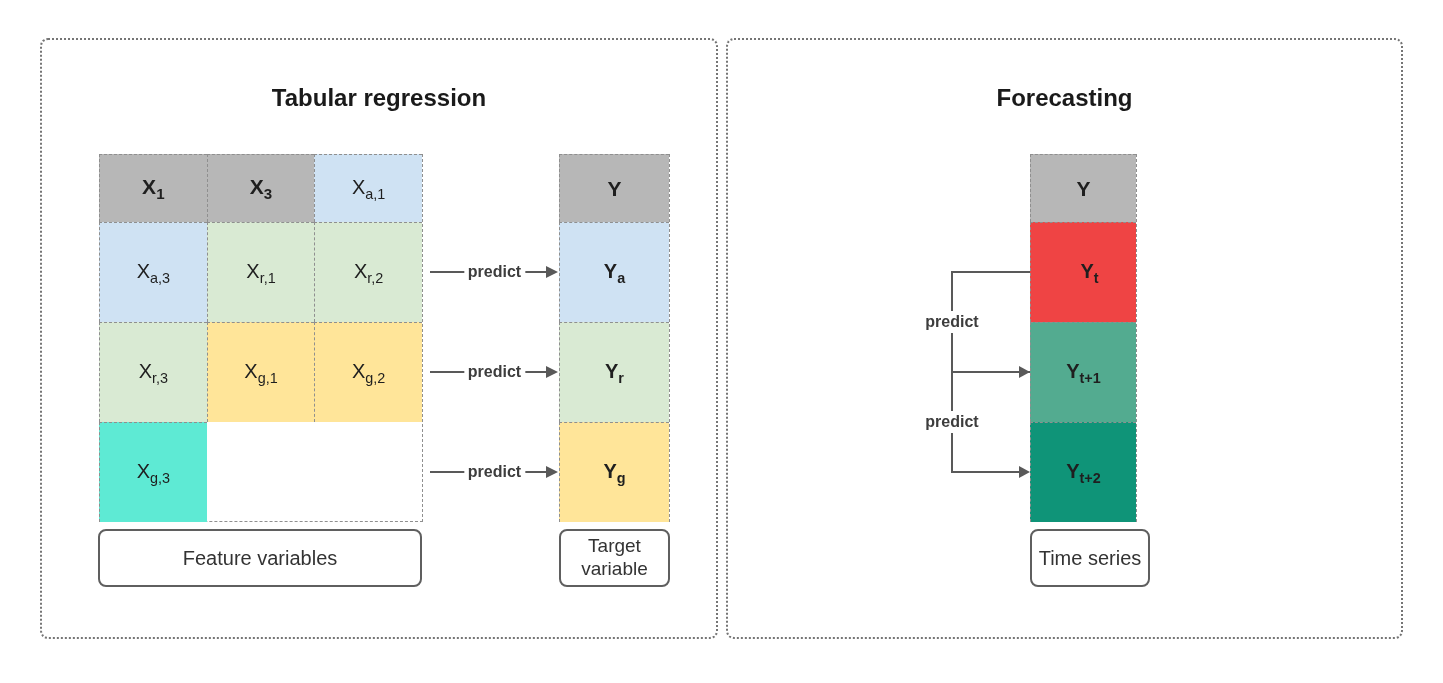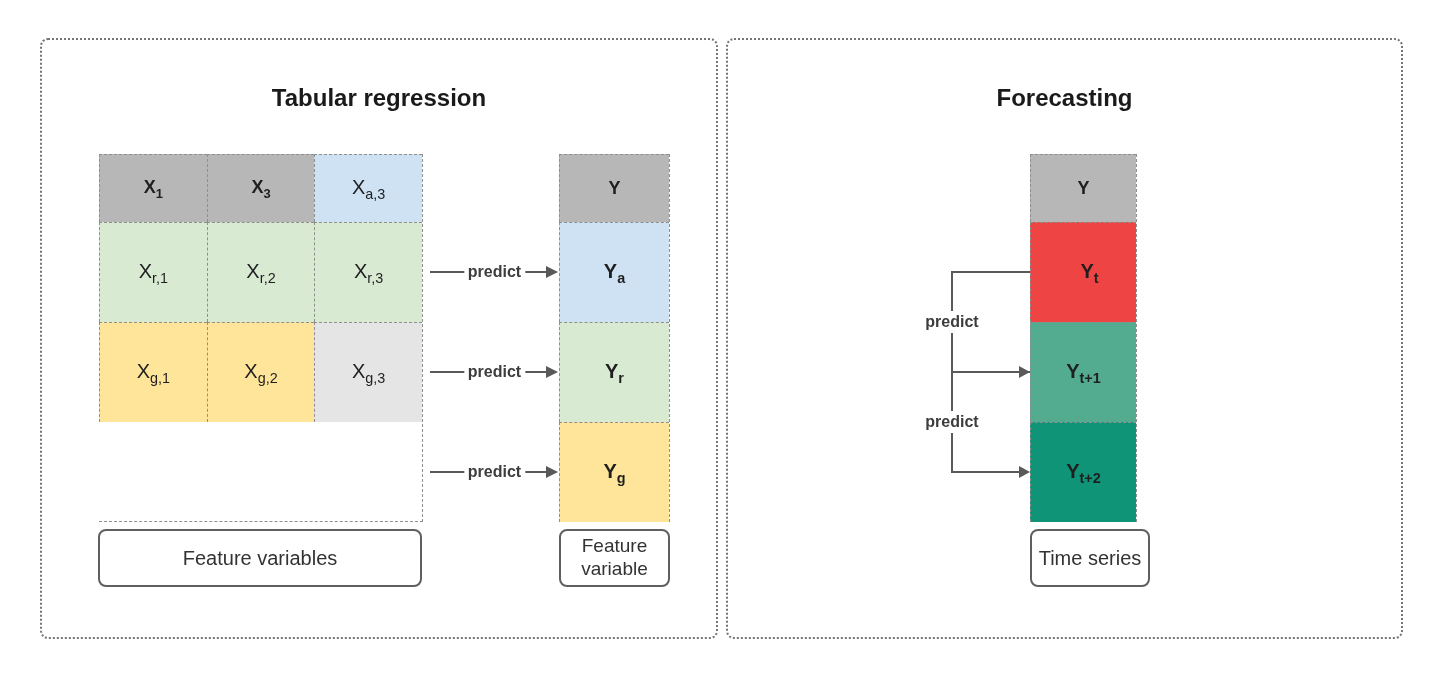--- a/index.html
+++ b/index.html
@@ -12,21 +12,21 @@
   .panel-right { left:726px; width:677px; }
 
   .panel-title { position:absolute; top:44px; left:0; width:100%; text-align:center;
                  font-size:24px; font-weight:bold; color:#1a1a1a; }
 
   .grid-table { position:absolute; display:grid;
                 border-right:1px dashed #8f8f8f; border-bottom:1px dashed #8f8f8f; }
   .cell { border-top:1px dashed #8f8f8f; border-left:1px dashed #8f8f8f;
           display:flex; align-items:center; justify-content:center;
           font-size:20px; color:#1f1f1f; }
-  .cell.head { font-weight:bold; font-size:18px; }
+  .cell.head { font-weight:bold; font-size:21px; }
   .cell.bold { font-weight:bold; }
   .cell sub { font-size:0.72em; }
 
   .feature-table  { left:57px;  top:114px; width:324px; height:368px;
                     grid-template-columns:repeat(3,1fr);
                     grid-template-rows:68px 100px 100px 100px; }
   .target-table   { left:517px; top:114px; width:111px; height:368px;
                     grid-template-columns:1fr;
                     grid-template-rows:68px 100px 100px 100px; }
   .forecast-table { left:302px; top:114px; width:107px; height:368px;
@@ -65,40 +65,43 @@
 
     <div class="grid-table feature-table">
       <div class="cell head" style="background: rgb(183, 183, 183);">
           <span><span>X</span><sub>1</sub></span>
         </div>
       <div class="cell head" style="background: rgb(183, 183, 183);">
           <span><span>X</span><sub>3</sub></span>
         </div>
 
       <div class="cell" style="background: rgb(207, 226, 243);">
+          <span><span>X</span><sub>a,1</sub></span>
+        </div>
+      <div class="cell" style="background: rgb(207, 226, 243);">
           <span><span>X</span><sub>a,3</sub></span>
         </div>
 
       <div class="cell" style="background: rgb(217, 234, 211);">
           <span><span>X</span><sub>r,1</sub></span>
         </div>
       <div class="cell" style="background: rgb(217, 234, 211);">
           <span><span>X</span><sub>r,2</sub></span>
         </div>
       <div class="cell" style="background: rgb(217, 234, 211);">
           <span><span>X</span><sub>r,3</sub></span>
         </div>
 
       <div class="cell" style="background: rgb(255, 229, 153);">
           <span><span>X</span><sub>g,1</sub></span>
         </div>
       <div class="cell" style="background: rgb(255, 229, 153);">
           <span><span>X</span><sub>g,2</sub></span>
         </div>
-      <div class="cell" style="background: #e5e5e5;">
+      <div class="cell" style="background: #5eead4;">
           <span><span>X</span><sub>g,3</sub></span>
         </div>
     </div>
 
     <div class="h-arrow a1">
       <svg width="129" height="24" viewBox="0 0 129 24">
         <line x1="0" y1="12" x2="116" y2="12" stroke="#595959" stroke-width="2"></line>
         <polygon points="116,6 128,12 116,18" fill="#595959"></polygon>
       </svg>
       <span class="predict">predict</span>
@@ -127,21 +130,21 @@
         </div>
       <div class="cell bold" style="background: rgb(217, 234, 211);">
           <span><span>Y</span><sub>r</sub></span>
         </div>
       <div class="cell bold" style="background: rgb(255, 229, 153);">
           <span><span>Y</span><sub>g</sub></span>
         </div>
     </div>
 
     <div class="label-box feature-box">Feature variables</div>
-    <div class="label-box target-box">Feature variable</div>
+    <div class="label-box target-box">Target variable</div>
   </div>
 
   <div class="panel panel-right">
     <div class="panel-title">Forecasting</div>
 
     <div class="elbow e1">
       <svg width="88" height="120" viewBox="0 0 88 120">
         <path d="M 88 10 L 10 10 L 10 110 L 77 110" fill="none" stroke="#595959" stroke-width="2"></path>
         <polygon points="77,104 88,110 77,116" fill="#595959"></polygon>
       </svg>

